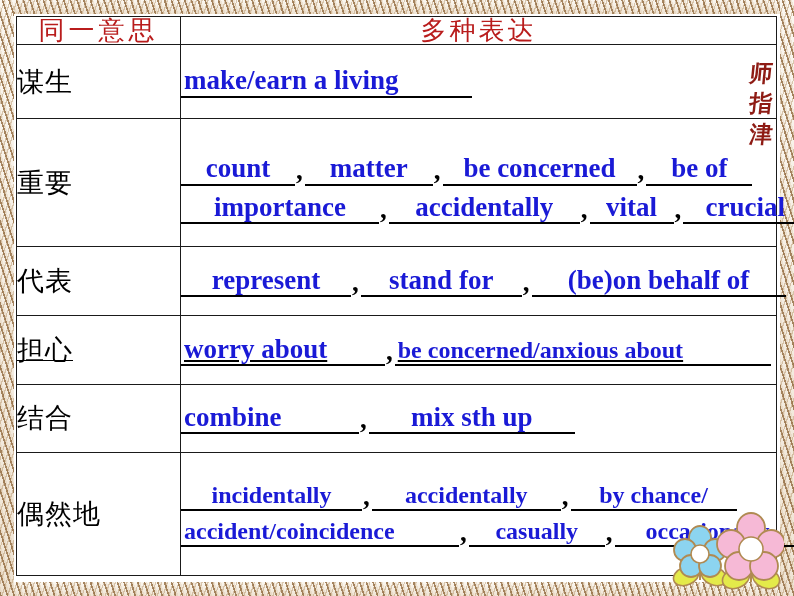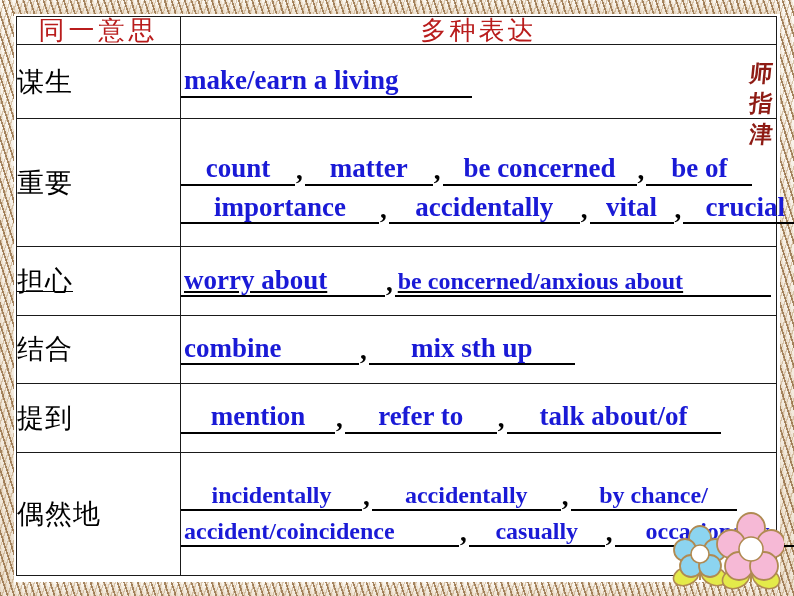--- a/index.html
+++ b/index.html
@@ -224,54 +224,54 @@
                 <span class="sep">,</span>
                 <span class="chip" style="min-width: 185px;">accidentally</span>
                 <span class="sep">,</span>
                 <span class="chip" style="min-width: 78px;">vital</span>
                 <span class="sep">,</span>
                 <span class="chip" style="min-width: 118px;">crucial</span>
               </div>
             </div>
           </td>
         </tr>
+        <tr style="height: 58px;">
+          <td class="term"><span class="term-text">代表</span></td>
+          <td class="expr">
+            <div class="expr-lines">
+              <div class="expr-line">
+                <span class="chip" style="min-width: 164px;">represent</span>
+                <span class="sep">,</span>
+                <span class="chip" style="min-width: 155px;">stand for</span>
+                <span class="sep">,</span>
+                <span class="chip" style="min-width: 248px;">(be)on behalf of</span>
+              </div>
+            </div>
+          </td>
+        </tr>
         <tr style="height: 58px; text-decoration: underline;">
           <td class="term"><span class="term-text">担心</span></td>
           <td class="expr">
             <div class="expr-lines">
               <div class="expr-line">
                 <span class="chip lead" style="min-width: 198px;">worry about</span>
                 <span class="sep">,</span>
                 <span class="chip lead sz-sm" style="min-width: 370px;">be concerned/anxious about</span>
               </div>
             </div>
           </td>
         </tr>
         <tr style="height: 57px;">
           <td class="term"><span class="term-text">结合</span></td>
           <td class="expr">
             <div class="expr-lines">
               <div class="expr-line">
                 <span class="chip lead" style="min-width: 172px;">combine</span>
                 <span class="sep">,</span>
                 <span class="chip" style="min-width: 200px;">mix sth up</span>
-              </div>
-            </div>
-          </td>
-        </tr>
-        <tr style="height: 58px;">
-          <td class="term"><span class="term-text">提到</span></td>
-          <td class="expr">
-            <div class="expr-lines">
-              <div class="expr-line">
-                <span class="chip" style="min-width: 148px;">mention</span>
-                <span class="sep">,</span>
-                <span class="chip" style="min-width: 146px;">refer to</span>
-                <span class="sep">,</span>
-                <span class="chip" style="min-width: 208px;">talk about/of</span>
               </div>
             </div>
           </td>
         </tr>
         <tr style="height: 104px;">
           <td class="term"><span class="term-text">偶然地</span></td>
           <td class="expr">
             <div class="expr-lines">
               <div class="expr-line">
                 <span class="chip sz-sm" style="min-width: 175px;">incidentally</span>

